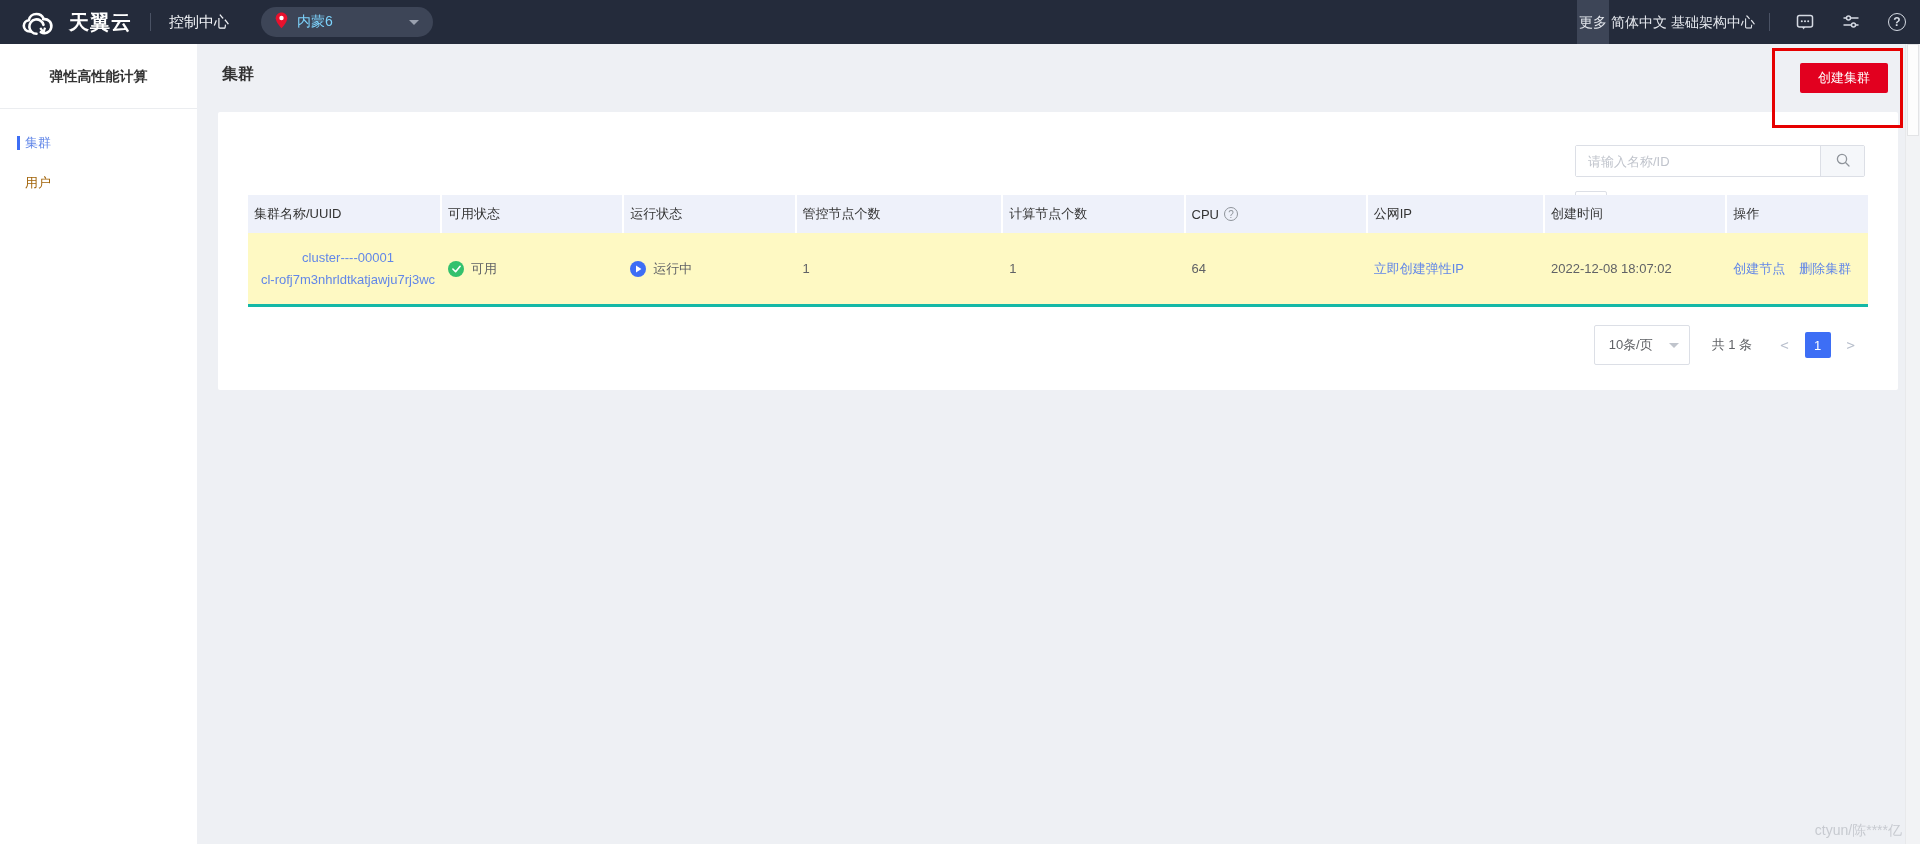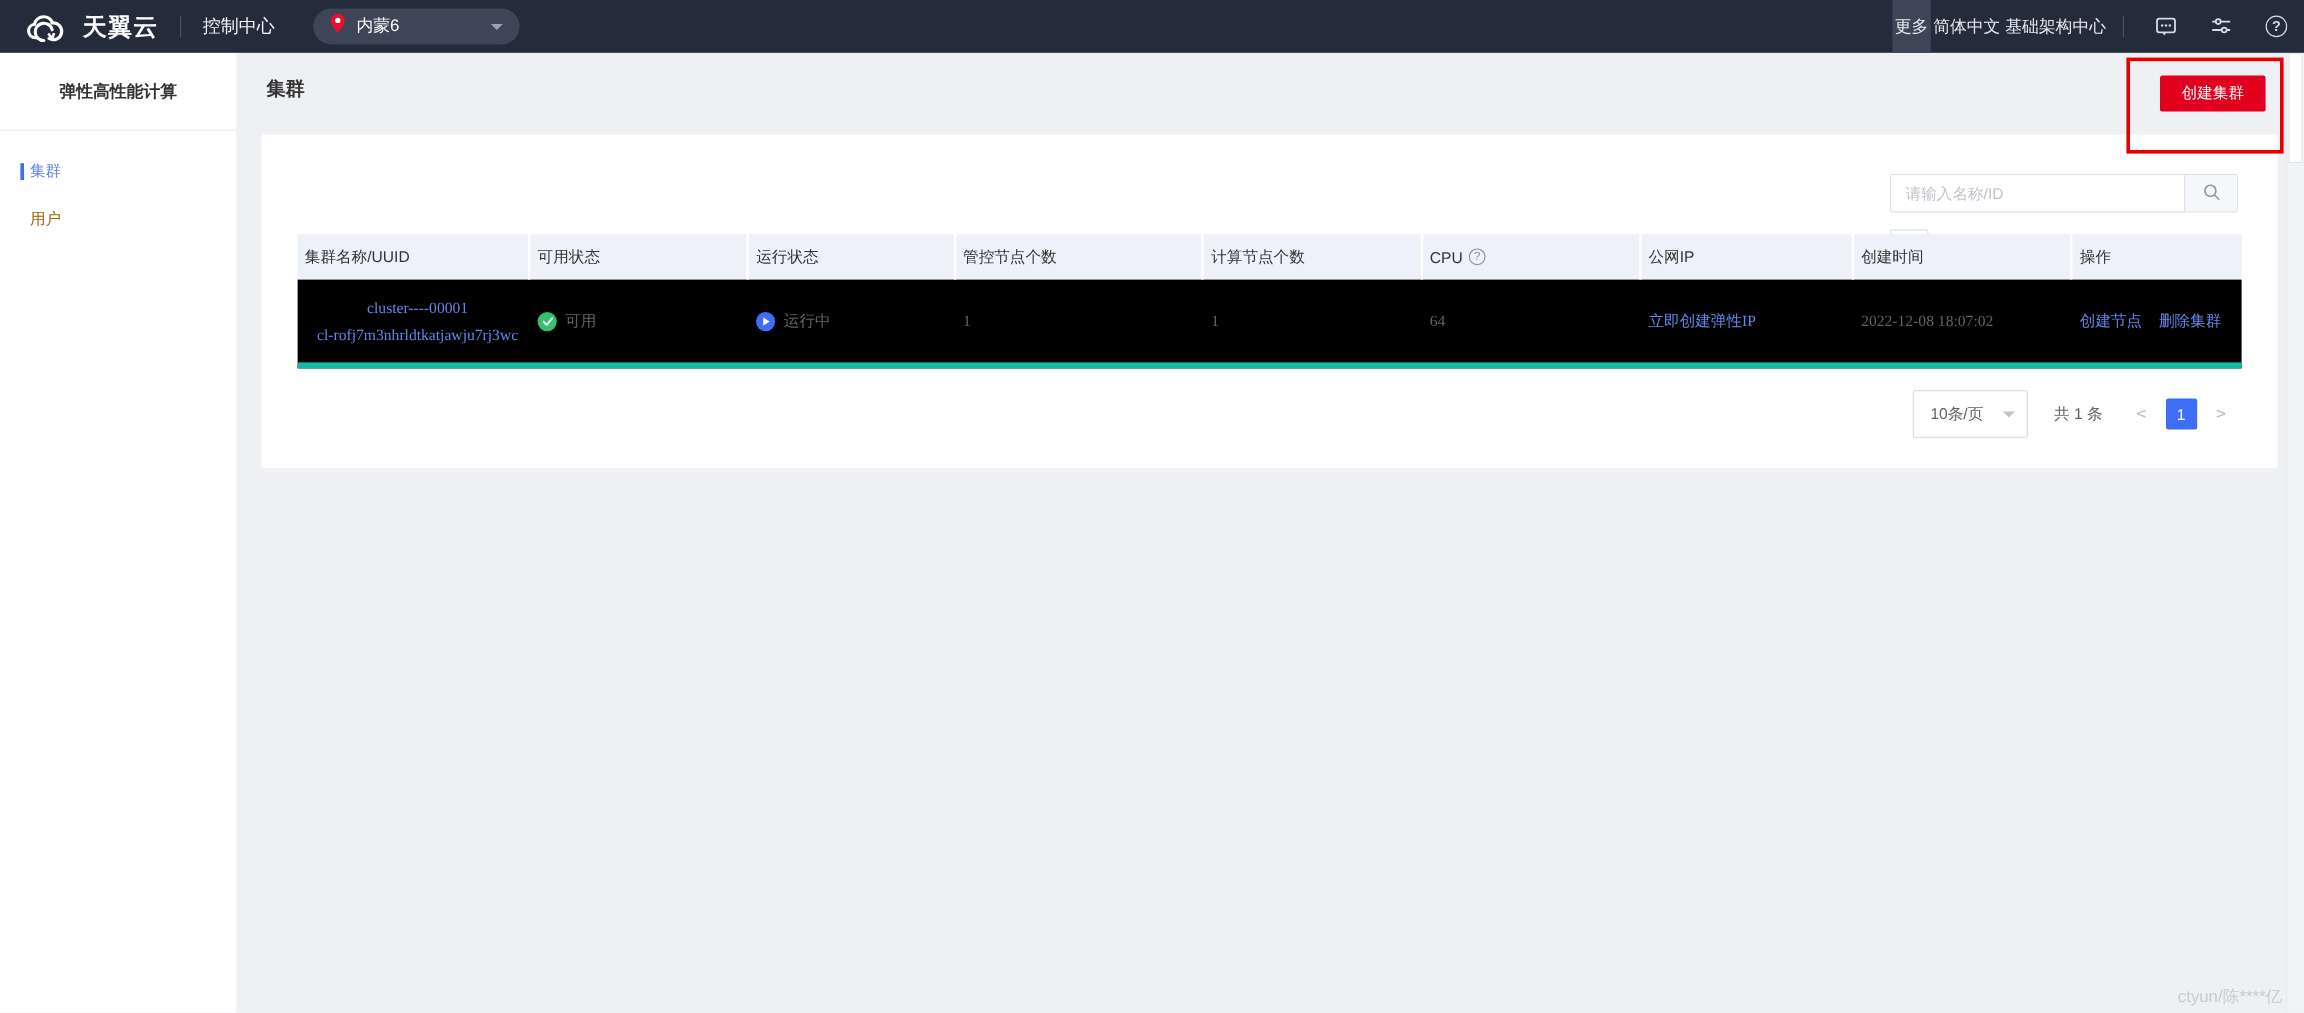--- a/index.html
+++ b/index.html
@@ -19,21 +19,21 @@
   
   .topbar{position:absolute;left:0;top:0;width:1920px;height:44px;background:var(--topbar-bg);
     display:flex;align-items:center;padding-left:22px;z-index:30;}
   .brand{display:flex;align-items:flex-end;gap:9px;}
   .brand svg{display:block;}
   .brand-name{color:#fff;font-size:20px;font-weight:bold;letter-spacing:1px;}
   .tb-divider{width:1px;height:18px;background:#4a5264;margin:0 18px;}
   .console-label{color:#f2f4f8;font-size:15px;}
   .region-pill{display:flex;align-items:center;margin-left:32px;height:30px;width:172px;
     background:var(--topbar-item-bg);border-radius:16px;padding:0 14px;cursor:pointer;}
-  .region-name{color:#ffffff;font-size:14px;margin-left:9px;flex:1;}
+  .region-name{color:#7dd3fc;font-size:14px;margin-left:9px;flex:1;}
   .caret-down{width:0;height:0;border-left:5px solid transparent;border-right:5px solid transparent;
     border-top:5px solid #9aa1af;}
   .tb-right{margin-left:auto;display:flex;align-items:center;height:44px;}
   .tb-link{height:44px;line-height:44px;padding:0 2px;color:#e6e9ef;font-size:14px;cursor:pointer;}
   .tb-link.active{background:var(--topbar-item-bg);}
   .tb-icon{width:20px;height:20px;margin:0 13px;display:flex;align-items:center;justify-content:center;cursor:pointer;}
   .help-circle{width:18px;height:18px;border:1.6px solid #d5dae3;border-radius:50%;color:#d5dae3;
     font-size:12px;font-weight:bold;display:flex;align-items:center;justify-content:center;}
   .tb-right .tb-divider{margin:0 12px;}
 
@@ -64,21 +64,21 @@
   .search-btn{width:44px;border:none;border-left:1px solid #dcdfe6;background:#f5f7fa;cursor:pointer;
     display:flex;align-items:center;justify-content:center;}
   .refresh-btn{width:32px;height:32px;border:1px solid #dcdfe6;border-radius:2px;background:#fff;cursor:pointer;
     display:flex;align-items:center;justify-content:center;}
 
   
   .table{position:absolute;left:30px;top:83px;width:1620px;}
   .thead{display:flex;height:38px;background:#eef1fa;}
   .th{display:flex;align-items:center;font-size:13px;color:#333;padding-left:6px;border-right:2px solid #fff;}
   .th:last-child{border-right:none;}
-  .trow{display:flex;height:74px;background:#000000;border-bottom:5px solid #14b8a6;font-family:Liberation Serif, serif;}
+  .trow{display:flex;height:74px;background:#fef9c3;border-bottom:3px solid #14b8a6;}
   .td{display:flex;align-items:center;font-size:13px;color:#606266;padding-left:6px;}
   .c1{width:197px;}.c2{width:185px;}.c3{width:175px;}.c4{width:210px;}.c5{width:185px;}
   .c6{width:185px;}.c7{width:180px;}.c8{width:185px;}.c9{width:143px;}
   .link{color:var(--link-blue);cursor:pointer;text-decoration:none;}
   .name-cell{display:flex;flex-direction:column;justify-content:center;line-height:22px;}
   .status{display:flex;align-items:center;gap:7px;color:#606266;}
   .dot-icon{width:16px;height:16px;border-radius:50%;display:flex;align-items:center;justify-content:center;flex:none;}
   .dot-green{background:var(--success-green);}
   .dot-blue{background:var(--accent-blue);}
   .q-icon{width:14px;height:14px;border:1px solid #8f949b;border-radius:50%;color:#8f949b;font-size:10px;

